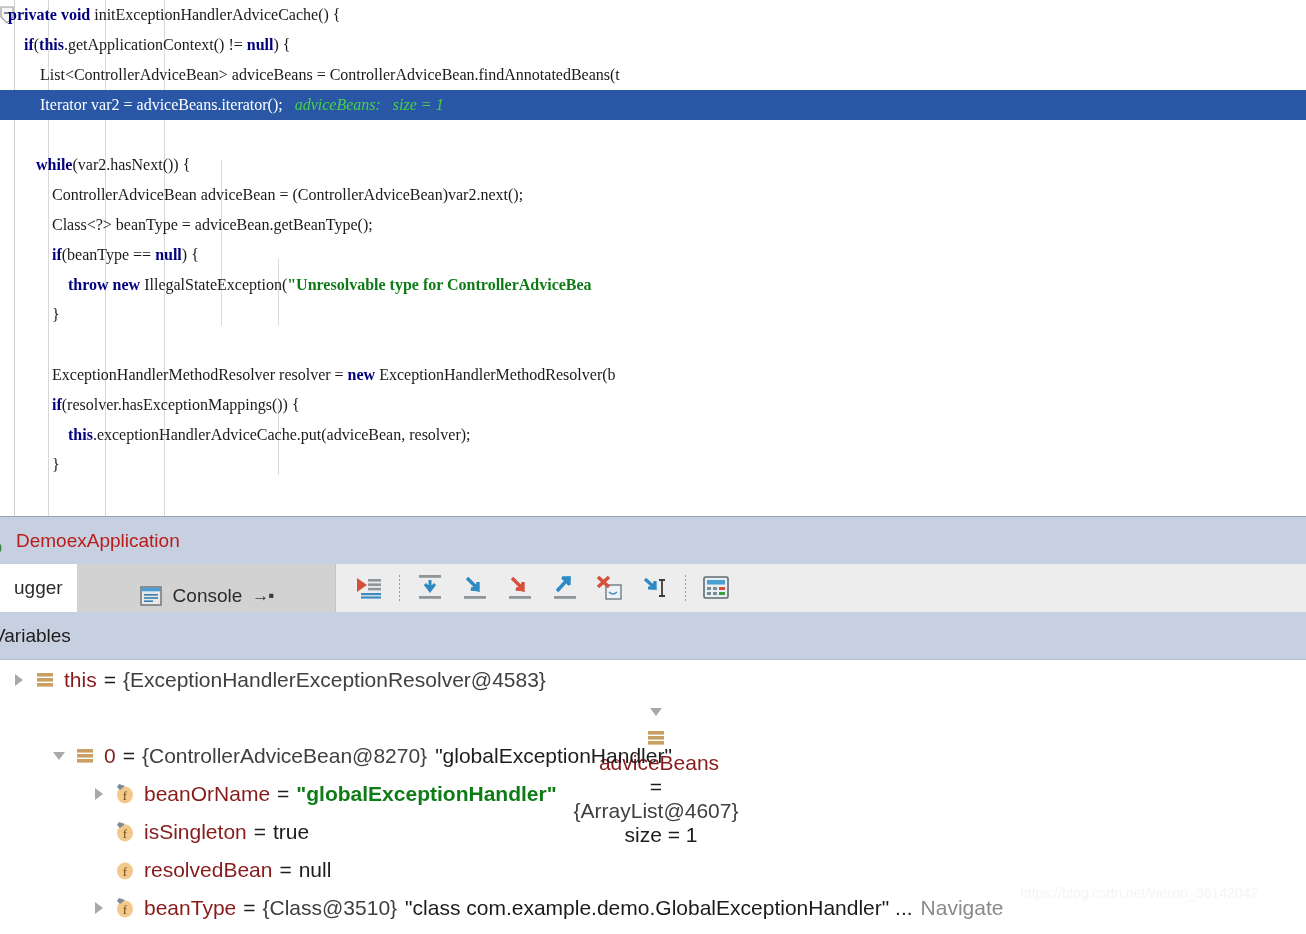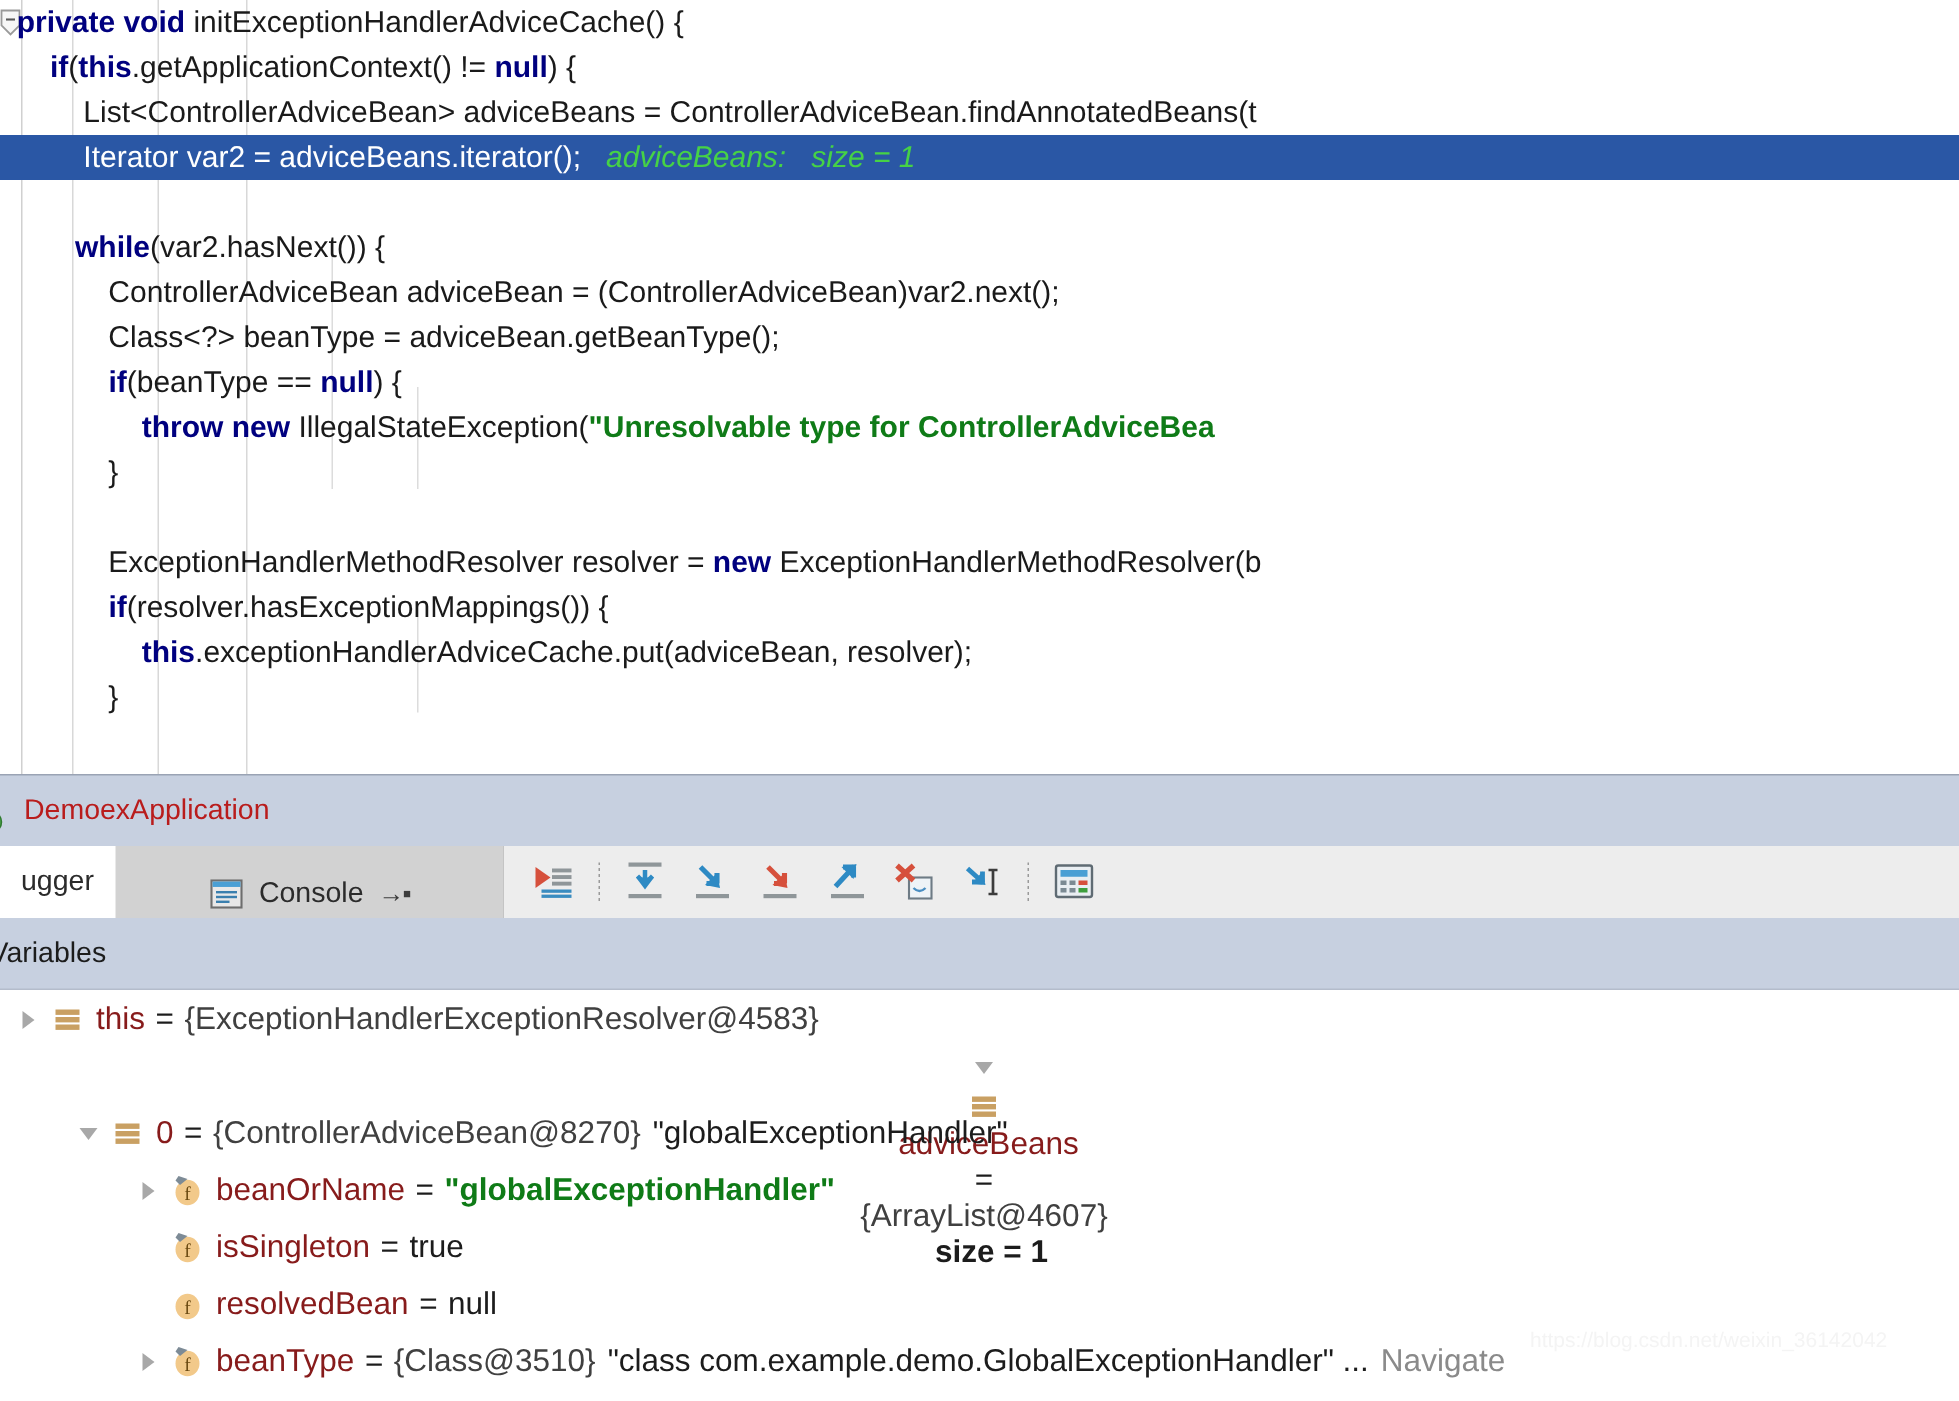--- a/index.html
+++ b/index.html
@@ -38,22 +38,22 @@
   .ig1 { left: 48px; }
   .ig2 { left: 105px; }
   .ig3 { left: 164px; }
   .ig4 { left: 221px; top: 160px; height: 166px; background:#dcdcdc;}
   .ig5 { left: 278px; top: 258px; height: 68px; background:#dcdcdc;}
   .ig6 { left: 278px; top: 405px; height: 70px; background:#dcdcdc;}
 
   .code-lines {
     position: absolute; top: 0; left: 0;
     width: 1306px; height: 516px;
-    font-family: Liberation Sans, sans-serif;
-    font-size: 20px;
+    font-family: Liberation Serif, serif;
+    font-size: 16px;
     line-height: 30px;
     white-space: pre;
   }
   .cl {
     position: relative;
     height: 30px;
     padding-left: 0px;
     color: #1a1a1a;
   }
   .cl .txt { position: relative; z-index: 2; }
@@ -144,21 +144,21 @@
     width: 26px; height: 38px; flex: 0 0 26px;
     display: flex; align-items: center; justify-content: center;
   }
   .twisty.empty { visibility: hidden; }
   .node-icon { width: 26px; flex: 0 0 26px; display:flex; align-items:center; justify-content:center;}
   .vname { color: #871b1b; margin-left: 6px; }
   .veq { color: #1c1c1c; margin: 0 7px; }
   .vref { color: #404040; }
   .vstr { color: #0f7b17; font-weight: bold; }
   .vplain { color: #1c1c1c; }
-  .vsize { color: #1c1c1c; margin-left: 10px; font-weight: bold; }
+  .vsize { color: #1c1c1c; margin-left: 10px; }
   .vnav { color: #8a8a8a; margin-left: 8px; }
 
   .watermark {
     position: absolute; top: 885px; left: 1020px;
     font-size: 14px; color: #f4f4f4;
     font-family: "Liberation Sans", sans-serif;
     pointer-events: none;
   }
 </style>
 </head>

